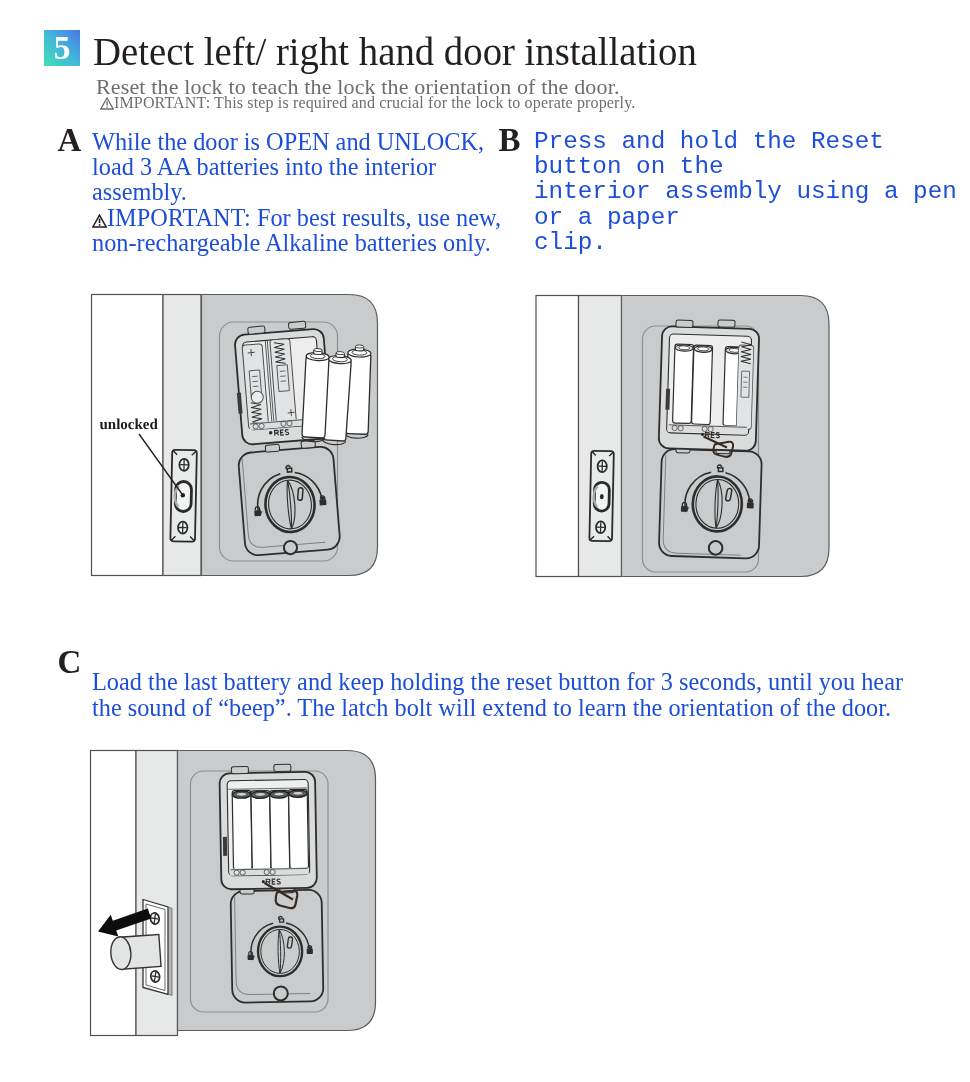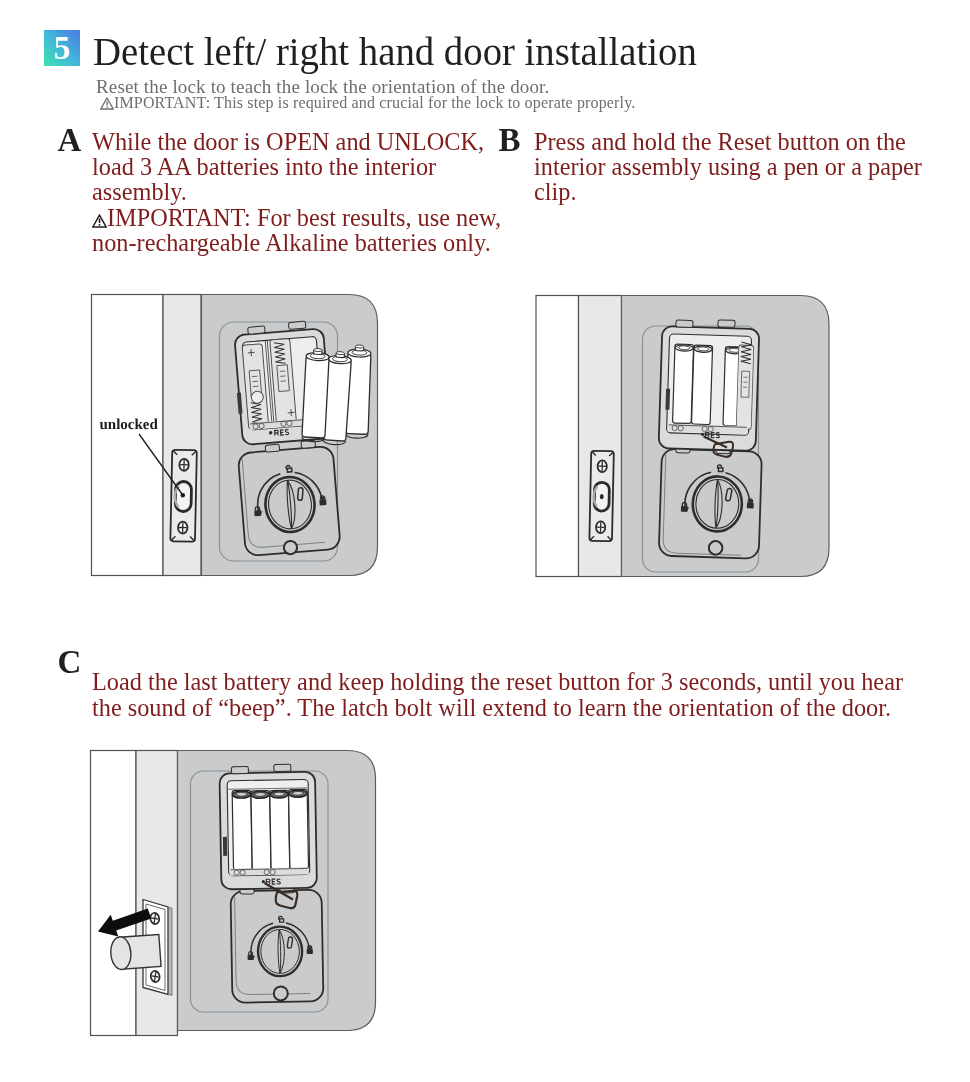--- a/index.html
+++ b/index.html
@@ -5,25 +5,25 @@
   #art text{text-rendering:geometricPrecision;}
   html,body{margin:0;padding:0;}
   body{width:970px;height:1082px;position:relative;background:#fff;overflow:hidden;
        font-family:"Liberation Serif",serif;color:#1c1c1c;}
   .abs{position:absolute;}
   #n5{left:44px;top:30px;width:36px;height:36px;
       background:linear-gradient(45deg,#3ee2af 0%,#42b7db 50%,#4a76e4 100%);
       color:#fff;font-size:33.5px;text-align:center;line-height:35px;}
   #title{left:93px;top:32.3px;font-size:40px;line-height:40px;color:#231f20;
          transform:scaleX(0.969);transform-origin:left top;white-space:pre;}
-  .sub{color:#6e6e6e;font-size:19px;letter-spacing:0.15px;line-height:15.5px;white-space:pre;}
+  .sub{color:#6e6e6e;font-size:22px;letter-spacing:0.15px;line-height:15.5px;white-space:pre;}
   #sub1{left:96px;top:78.9px;}
   #sub2{left:100px;top:94.5px;font-size:16px;}
   .big{font-size:33px;font-weight:bold;color:#231f20;line-height:33px;}
-  .body{font-size:24.3px;line-height:25.45px;color:#7f1d1d;}
+  .body{font-size:24.3px;line-height:25.45px;color:#1d4ed8;}
   .wt{display:inline-block;vertical-align:-2px;}
 </style>
 </head>
 <body>
 <div class="abs" id="n5"><b>5</b></div>
 <div class="abs" id="title">Detect left/ right hand door installation</div>
 <div class="abs sub" id="sub1">Reset the lock to teach the lock the orientation of the door.</div>
 <div class="abs sub" id="sub2"><svg class="wt" width="14" height="13" viewBox="0 0 14 13">
       <path d="M7 1 L13.2 12 L0.8 12 Z" fill="none" stroke="#6e6e6e" stroke-width="1.3"></path>
       <rect x="6.4" y="4.4" width="1.4" height="4" fill="#6e6e6e"></rect>
@@ -31,21 +31,21 @@
     </svg>IMPORTANT: This step is required and crucial for the lock to operate properly.</div>
 
 <div class="abs big" id="A" style="left:57.5px;top:123.6px;">A</div>
 <div class="abs body" id="Atxt" style="left:92px;top:128.5px;">While the door is OPEN and UNLOCK,<br>load 3 AA batteries into the interior<br>assembly.<br><svg class="wt" width="15" height="14" viewBox="0 0 14 13">
       <path d="M7 1 L13.2 12 L0.8 12 Z" fill="none" stroke="#231f20" stroke-width="1.4"></path>
       <rect x="6.3" y="4.2" width="1.5" height="4.2" fill="#231f20"></rect>
       <rect x="6.3" y="9.4" width="1.5" height="1.5" fill="#231f20"></rect>
     </svg>IMPORTANT: For best results, use new,<br>non-rechargeable Alkaline batteries only.</div>
 
 <div class="abs big" id="B" style="left:498.5px;top:123.6px;">B</div>
-<div class="abs body" id="Btxt" style="left:534px;top:128.5px;">Press and hold the Reset button on the<br>interior assembly using a pen or a paper<br>clip.</div>
+<div class="abs body" id="Btxt" style="left:534px;top:128.5px;font-family:Liberation Mono, monospace;">Press and hold the Reset button on the<br>interior assembly using a pen or a paper<br>clip.</div>
 
 <div class="abs big" id="C" style="left:57.5px;top:646px;">C</div>
 <div class="abs body" id="Ctxt" style="left:92px;top:650.8px;line-height:26px;margin-top:18px;">Load the last battery and keep holding the reset button for 3 seconds, until you hear<br>the sound of “beep”. The latch bolt will extend to learn the orientation of the door.</div>
 
 <svg class="abs" id="art" style="left:0;top:0;" width="970" height="1082" viewBox="0 0 970 1082">
 <defs>
   <g id="lockC">
     <rect x="-3.4" y="-1.4" width="6.8" height="5.8" rx="0.8" fill="#2d2d2d"></rect>
     <path d="M -2.1 -1.4 v -1.4 a 2.1 2.2 0 0 1 4.2 0 v 1.4" fill="none" stroke="#2d2d2d" stroke-width="1.3"></path>
   </g>

